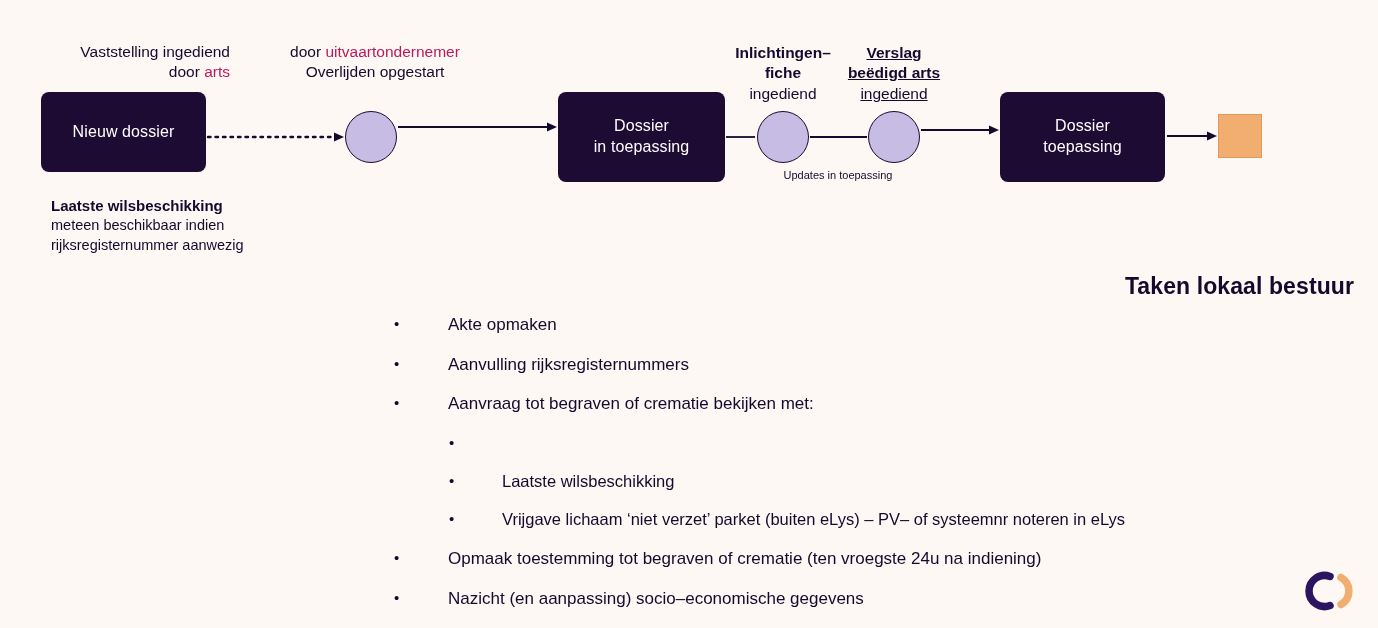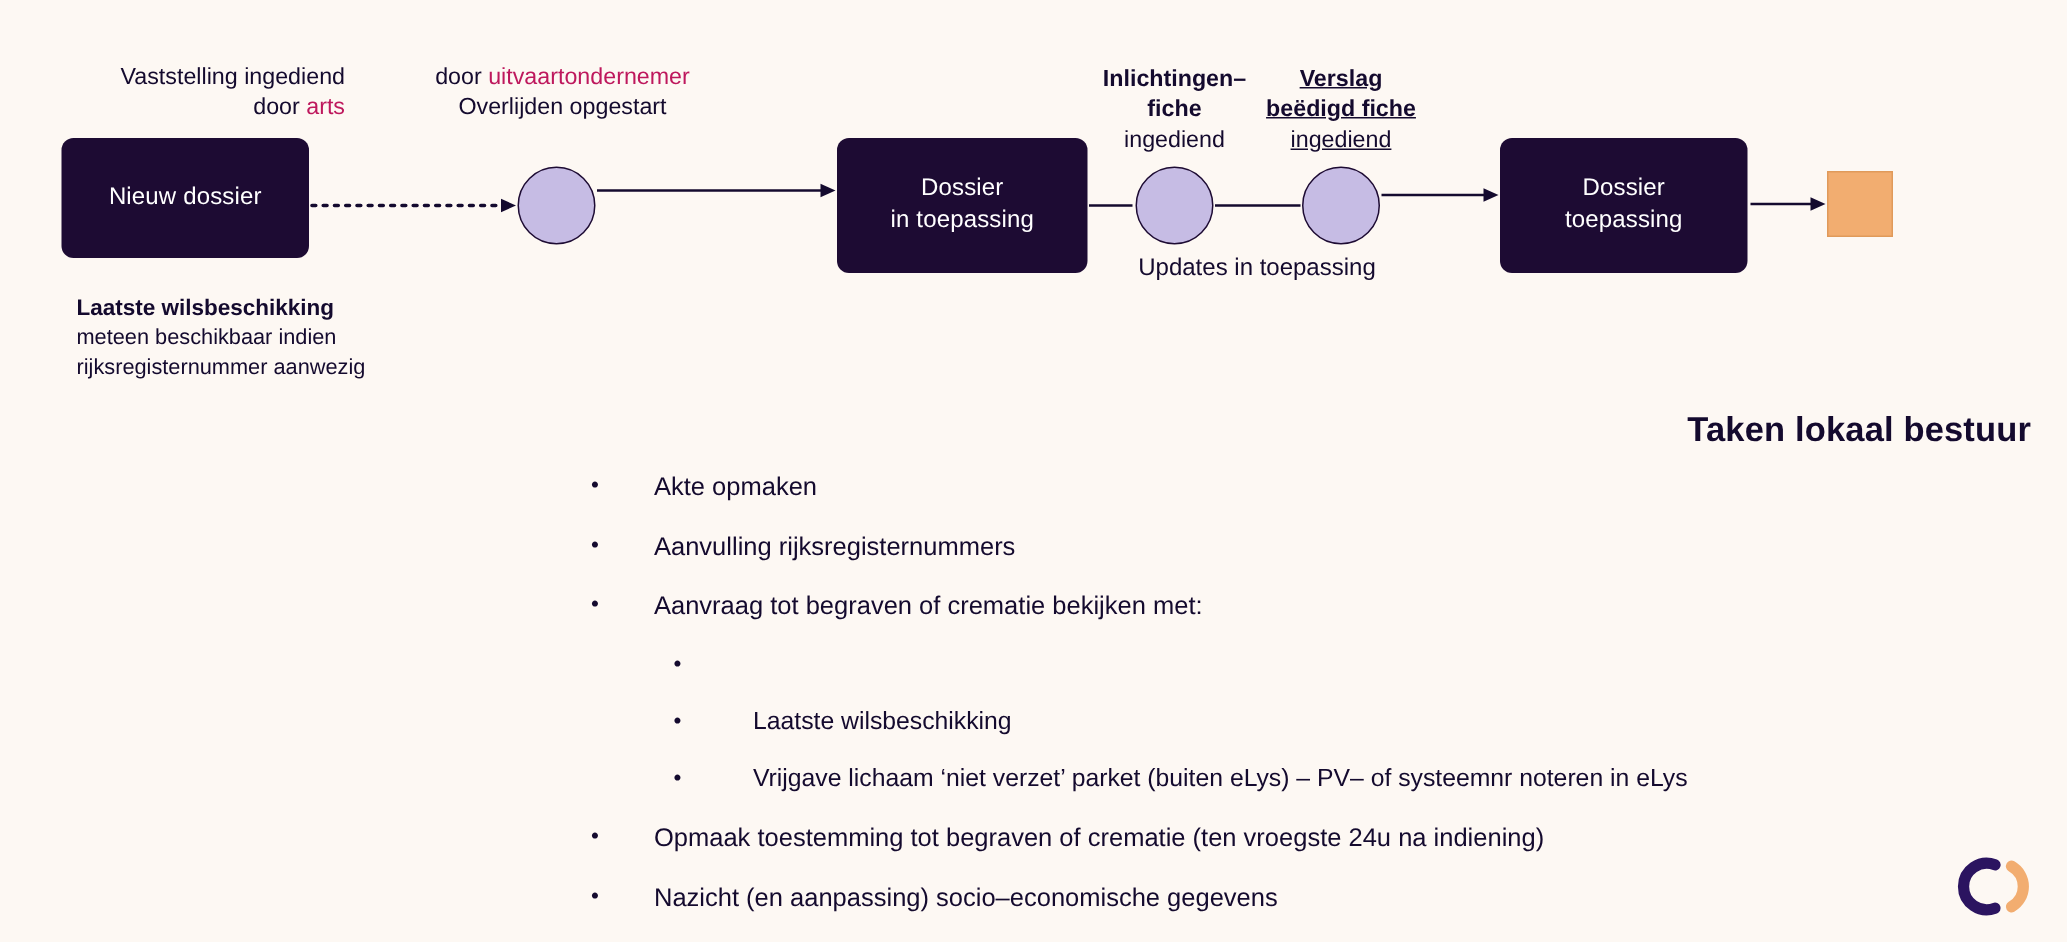--- a/index.html
+++ b/index.html
@@ -76,21 +76,21 @@
     font-size: 15.5px;
     line-height: 1.32;
     color: #140a2e;
   }
   .lbl .accent { color: #be185d; text-align: center; }
 
   #lbl-vaststelling { left: 18px;  top: 42px;  width: 212px; text-align: right; }
   #lbl-overlijden   { left: 255px; top: 42px;  width: 240px; text-align: center; }
   #lbl-inlichtingen { left: 716px; top: 43px;  width: 134px; text-align: center; }
   #lbl-verslag      { left: 832px; top: 43px;  width: 124px; text-align: center; text-decoration: underline; }
-  #lbl-updates      { left: 740px; top: 168px; width: 196px; text-align: center; font-size: 16px; }
+  #lbl-updates      { left: 740px; top: 168px; width: 196px; text-align: center; font-size: 11px; }
 
   #lbl-wils {
     left: 51px; top: 196px; width: 280px;
     font-size: 14.5px; line-height: 1.35;
   }
   #lbl-wils .hd { font-weight: 700; font-size: 15px; }
 
   .t-bold { font-weight: 700; }
 
   
@@ -114,21 +114,21 @@
     line-height: 1.3;
     margin-bottom: 17.5px;
   }
   .task-row .bullet {
     width: 10px;
     flex: 0 0 10px;
     color: #140a2e;
     font-size: 15px;
     line-height: 1.35;
   }
-  .task-row .txt { margin-left: 32px; }
+  .task-row .txt { margin-left: 44px; }
   .task-row.lvl2 { margin-left: 55px; font-size: 16.5px; }
   .task-row.lvl2 .txt { margin-left: 43px; }
 
   
   .logo {
     position: absolute;
     right: 22px;
     bottom: 14px;
     width: 56px;
     height: 46px;
@@ -194,21 +194,21 @@
   </div>
 
   <div class="lbl" id="lbl-inlichtingen">
     <div class="t-bold">Inlichtingen–</div>
     <div class="t-bold">fiche</div>
     <div>ingediend</div>
   </div>
 
   <div class="lbl" id="lbl-verslag">
     <div class="t-bold">Verslag</div>
-    <div class="t-bold">beëdigd fiche</div>
+    <div class="t-bold">beëdigd arts</div>
     <div>ingediend</div>
   </div>
 
   <div class="lbl" id="lbl-updates">Updates in toepassing</div>
 
   <div class="lbl" id="lbl-wils">
     <div class="hd">Laatste wilsbeschikking</div>
     <div>meteen beschikbaar indien</div>
     <div>rijksregisternummer aanwezig</div>
   </div>

